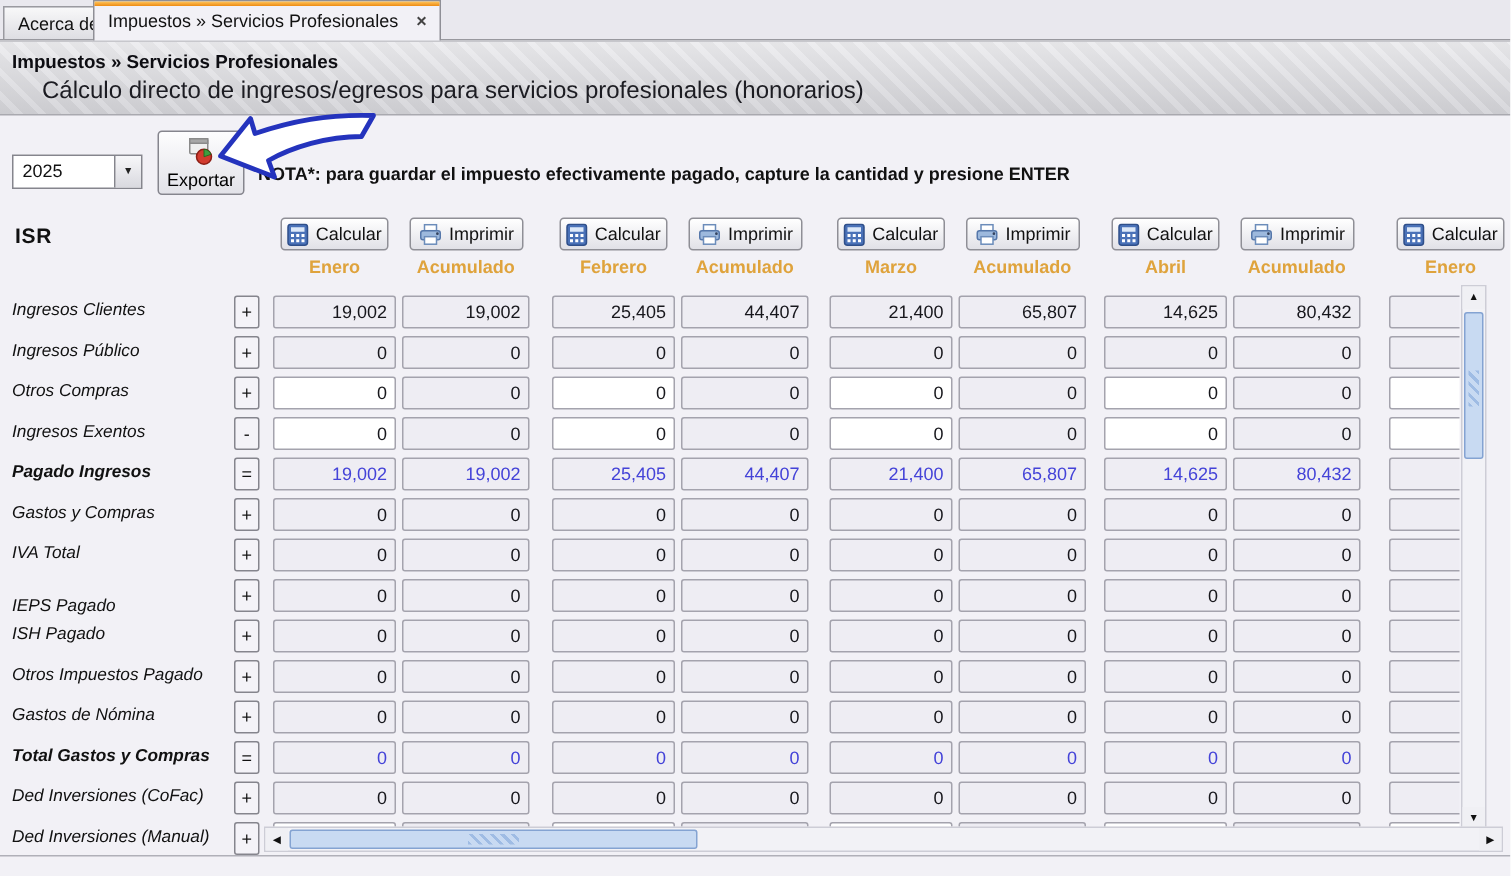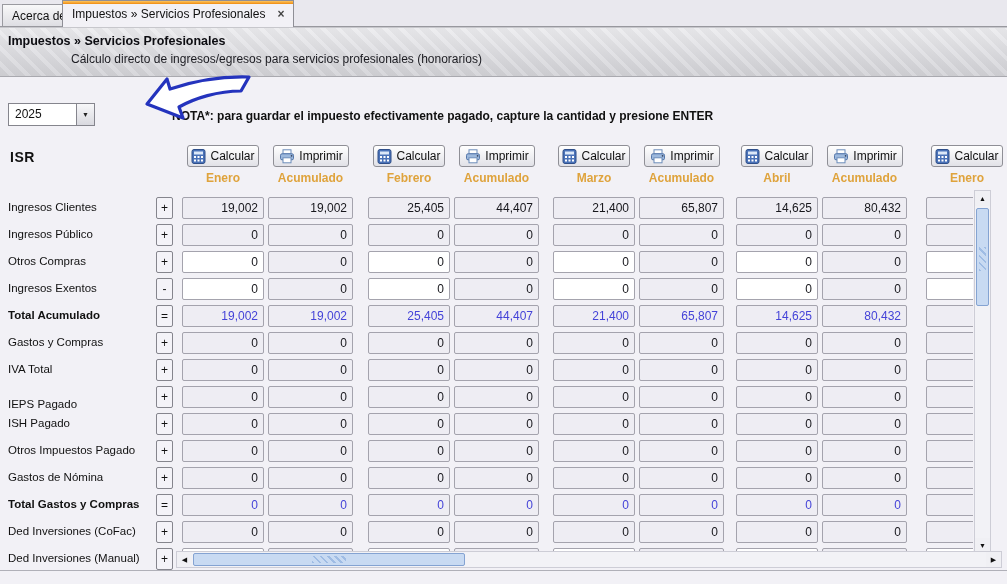--- a/index.html
+++ b/index.html
@@ -10,33 +10,33 @@
   .tab{position:absolute;display:flex;align-items:center;font-size:12px;padding:0 9px;box-sizing:border-box;cursor:default;}
   .tab-inactive{left:2px;top:4px;height:22px;background:linear-gradient(#f8f8f9,#dedee3);border:1px solid #9a9aa0;border-bottom:none;}
   .tab-active{left:62px;top:0;height:27px;background:#f2f1f6;border:1px solid #8f8f96;border-bottom:none;z-index:2;}
   .tab-active::before{content:"";position:absolute;left:0;top:0;right:0;height:3px;background:linear-gradient(#ffc55c,#ee8b11);}
   .tab-close{margin-left:12px;color:#444;font-size:12px;font-weight:bold;line-height:1;}
   
   .header{position:absolute;left:0;top:27px;width:100%;height:48px;border-top:1px solid #c7c7cc;border-bottom:1px solid #a9a9af;
           background:linear-gradient(rgba(255,255,255,.35),rgba(120,120,125,.12)),
                      repeating-linear-gradient(45deg,#d7d7db 0 7px,#e4e4e8 7px 11px);}
   .hdr-title{padding:6px 0 0 8px;font-size:12.5px;font-weight:bold;color:#0d0d12;}
-  .hdr-sub{padding:4px 0 0 28px;font-size:12px;color:#1c1c22;margin-left:43px;}
+  .hdr-sub{padding:4px 0 0 28px;font-size:16px;color:#1c1c22;}
   
   .combo{position:absolute;left:8px;top:103px;width:87px;height:23px;background:#fff;border:1px solid #85858d;box-sizing:border-box;}
   .combo-val{position:absolute;left:6px;top:3px;font-size:12px;}
   .combo-arrow{position:absolute;right:0;top:0;width:18px;height:100%;background:linear-gradient(#f7f7f9,#d9d9df);
                border-left:1px solid #85858d;box-sizing:border-box;font-size:7px;color:#222;display:flex;align-items:center;justify-content:center;}
   .export-btn{position:absolute;left:105px;top:87px;width:58px;height:43px;display:flex;flex-direction:column;align-items:center;justify-content:center;gap:2px;
               background:linear-gradient(#fdfdfe,#e2e2e8);border:1px solid #85858d;border-radius:3px;font-size:12px;box-sizing:border-box;}
   .note{position:absolute;left:172px;top:109px;font-size:12px;font-weight:bold;white-space:nowrap;}
   .annot{position:absolute;left:142px;top:74px;z-index:5;pointer-events:none;}
   
   .isr{position:absolute;left:10px;top:149px;font-size:14px;font-weight:bold;letter-spacing:.5px;}
-  .rlabel{position:absolute;font-size:11.5px;white-space:nowrap;}
+  .rlabel{position:absolute;font-size:11.5px;white-space:nowrap;font-style:italic;}
   .rlabel.b{font-weight:bold;}
   .opbox{position:absolute;width:17px;height:22px;box-sizing:border-box;border:1px solid #85858d;border-radius:2px;background:#f4f3f8;
          text-align:center;line-height:20px;font-size:12px;}
   .btn{position:absolute;height:22px;box-sizing:border-box;display:flex;align-items:center;justify-content:center;gap:4px;
        background:linear-gradient(#ffffff,#e1e1e7);border:1px solid #8f8f96;border-radius:3px;font-size:12px;padding:0 2px;}
   .mhdr{position:absolute;font-size:12px;font-weight:600;color:#dfa33c;text-align:center;}
   .cells-vp{position:absolute;left:0;top:190px;width:973px;height:362px;overflow:hidden;}
   .cell{position:absolute;height:22px;box-sizing:border-box;border:1px solid #a4a3ad;border-radius:2px;background:#eeedf3;
         font-size:12px;text-align:right;padding-right:5px;line-height:20px;color:#17171c;}
   .cell.edit{background:#ffffff;}
@@ -69,39 +69,48 @@
   <div class="header">
     <div class="hdr-title">Impuestos » Servicios Profesionales</div>
     <div class="hdr-sub">Cálculo directo de ingresos/egresos para servicios profesionales (honorarios)</div>
   </div>
 
   <div class="combo">
     <span class="combo-val">2025</span>
     <span class="combo-arrow">▼</span>
   </div>
 
+  <button class="export-btn">
+    <svg width="22" height="20" viewBox="0 0 22 20">
+      <rect x="3.5" y="1.5" width="12" height="10" rx="1" fill="#efefef" stroke="#8a8a8a"></rect>
+      <rect x="3.5" y="1.5" width="12" height="3" fill="#a7a7a7" stroke="#8a8a8a"></rect>
+      <circle cx="13" cy="13.5" r="5" fill="#d23b2e" stroke="#8d1f16"></circle>
+      <path d="M13 13.5 L13 8.6 A4.9 4.9 0 0 1 17.6 11.9 Z" fill="#3f9e3f" stroke="#1e6a1e" stroke-width="0.6"></path>
+    </svg>
+    <span>Exportar</span>
+  </button>
 
   <svg class="annot" width="112" height="50" viewBox="0 0 112 50">
     <path d="M5,30 L25,5 L28,15 C52,7 76,2 107,3 L99,17 C76,17 53,24 37,33 L41,44 Z" fill="#ffffff" stroke="#2433bd" stroke-width="3.2" stroke-linejoin="round"></path>
   </svg>
 
   <div class="note">NOTA*: para guardar el impuesto efectivamente pagado, capture la cantidad y presione ENTER</div>
 
   <div class="isr">ISR</div>
 
   <div id="grid">
       <div class="rlabel" style="position: absolute; left: 8px; top: 201px;">Ingresos Clientes</div>
       <div class="opbox" style="position: absolute; left: 156px; top: 197px;">+</div>
       <div class="rlabel" style="position: absolute; left: 8px; top: 228px;">Ingresos Público</div>
       <div class="opbox" style="position: absolute; left: 156px; top: 224px;">+</div>
       <div class="rlabel" style="position: absolute; left: 8px; top: 255px;">Otros Compras</div>
       <div class="opbox" style="position: absolute; left: 156px; top: 251px;">+</div>
       <div class="rlabel" style="position: absolute; left: 8px; top: 282px;">Ingresos Exentos</div>
       <div class="opbox" style="position: absolute; left: 156px; top: 278px;">-</div>
-      <div class="rlabel b" style="position: absolute; left: 8px; top: 309px;">Total Acumulado</div>
+      <div class="rlabel b" style="position: absolute; left: 8px; top: 309px;">Pagado Ingresos</div>
       <div class="opbox" style="position: absolute; left: 156px; top: 305px;">=</div>
       <div class="rlabel" style="position: absolute; left: 8px; top: 336px;">Gastos y Compras</div>
       <div class="opbox" style="position: absolute; left: 156px; top: 332px;">+</div>
       <div class="rlabel" style="position: absolute; left: 8px; top: 363px;">IVA Total</div>
       <div class="opbox" style="position: absolute; left: 156px; top: 359px;">+</div>
       <div class="rlabel" style="position: absolute; left: 8px; top: 398px;">IEPS Pagado</div>
       <div class="opbox" style="position: absolute; left: 156px; top: 386px;">+</div>
       <div class="rlabel" style="position: absolute; left: 8px; top: 417px;">ISH Pagado</div>
       <div class="opbox" style="position: absolute; left: 156px; top: 413px;">+</div>
       <div class="rlabel" style="position: absolute; left: 8px; top: 444px;">Otros Impuestos Pagado</div>

